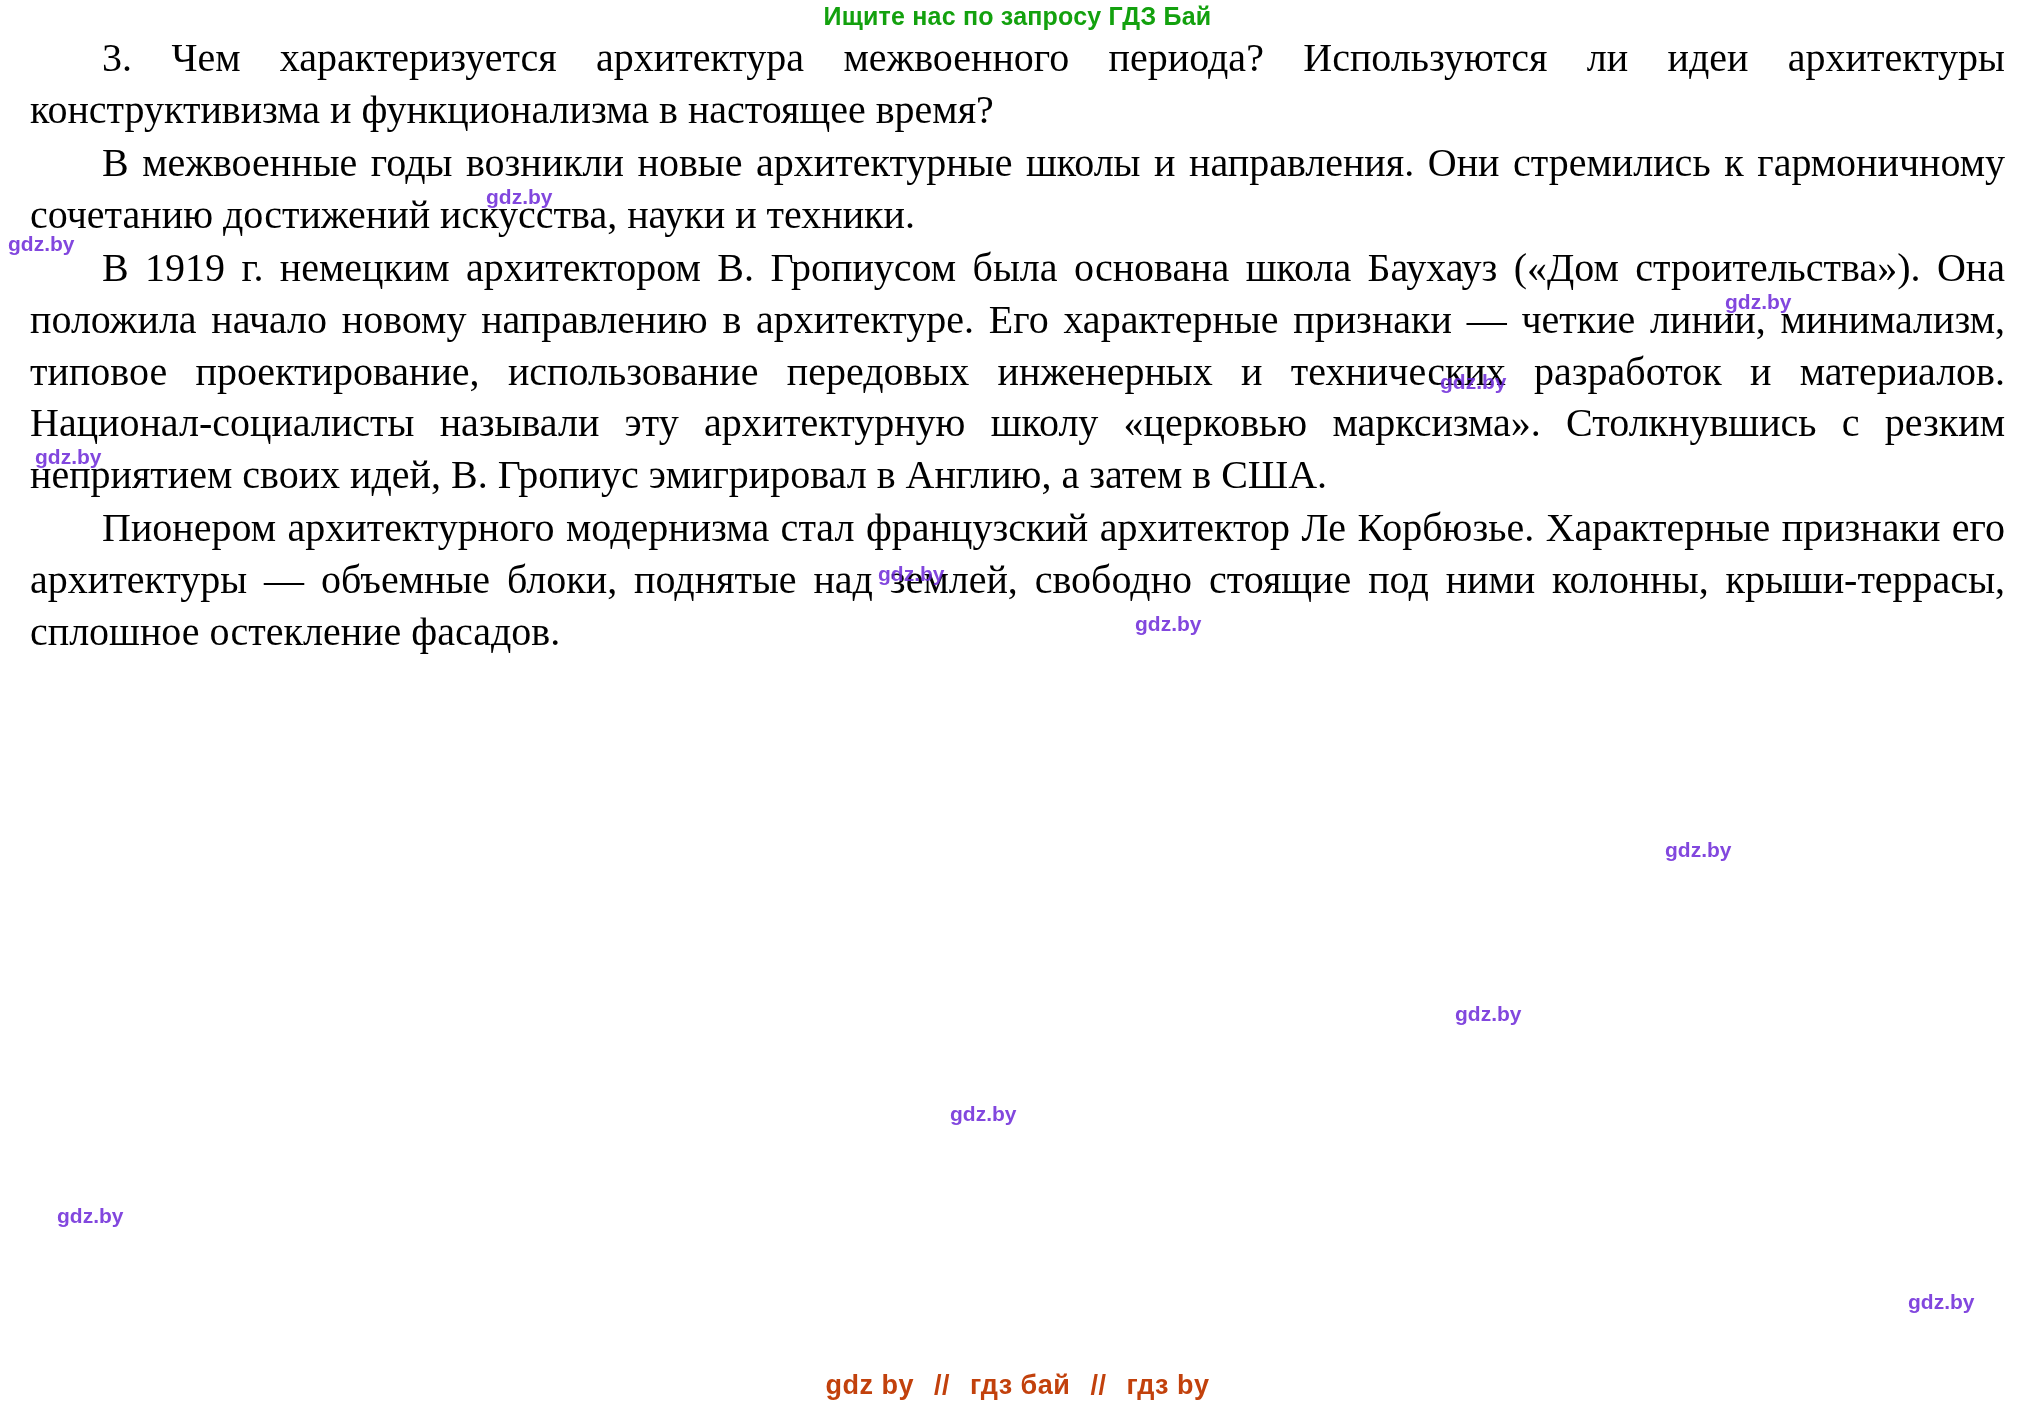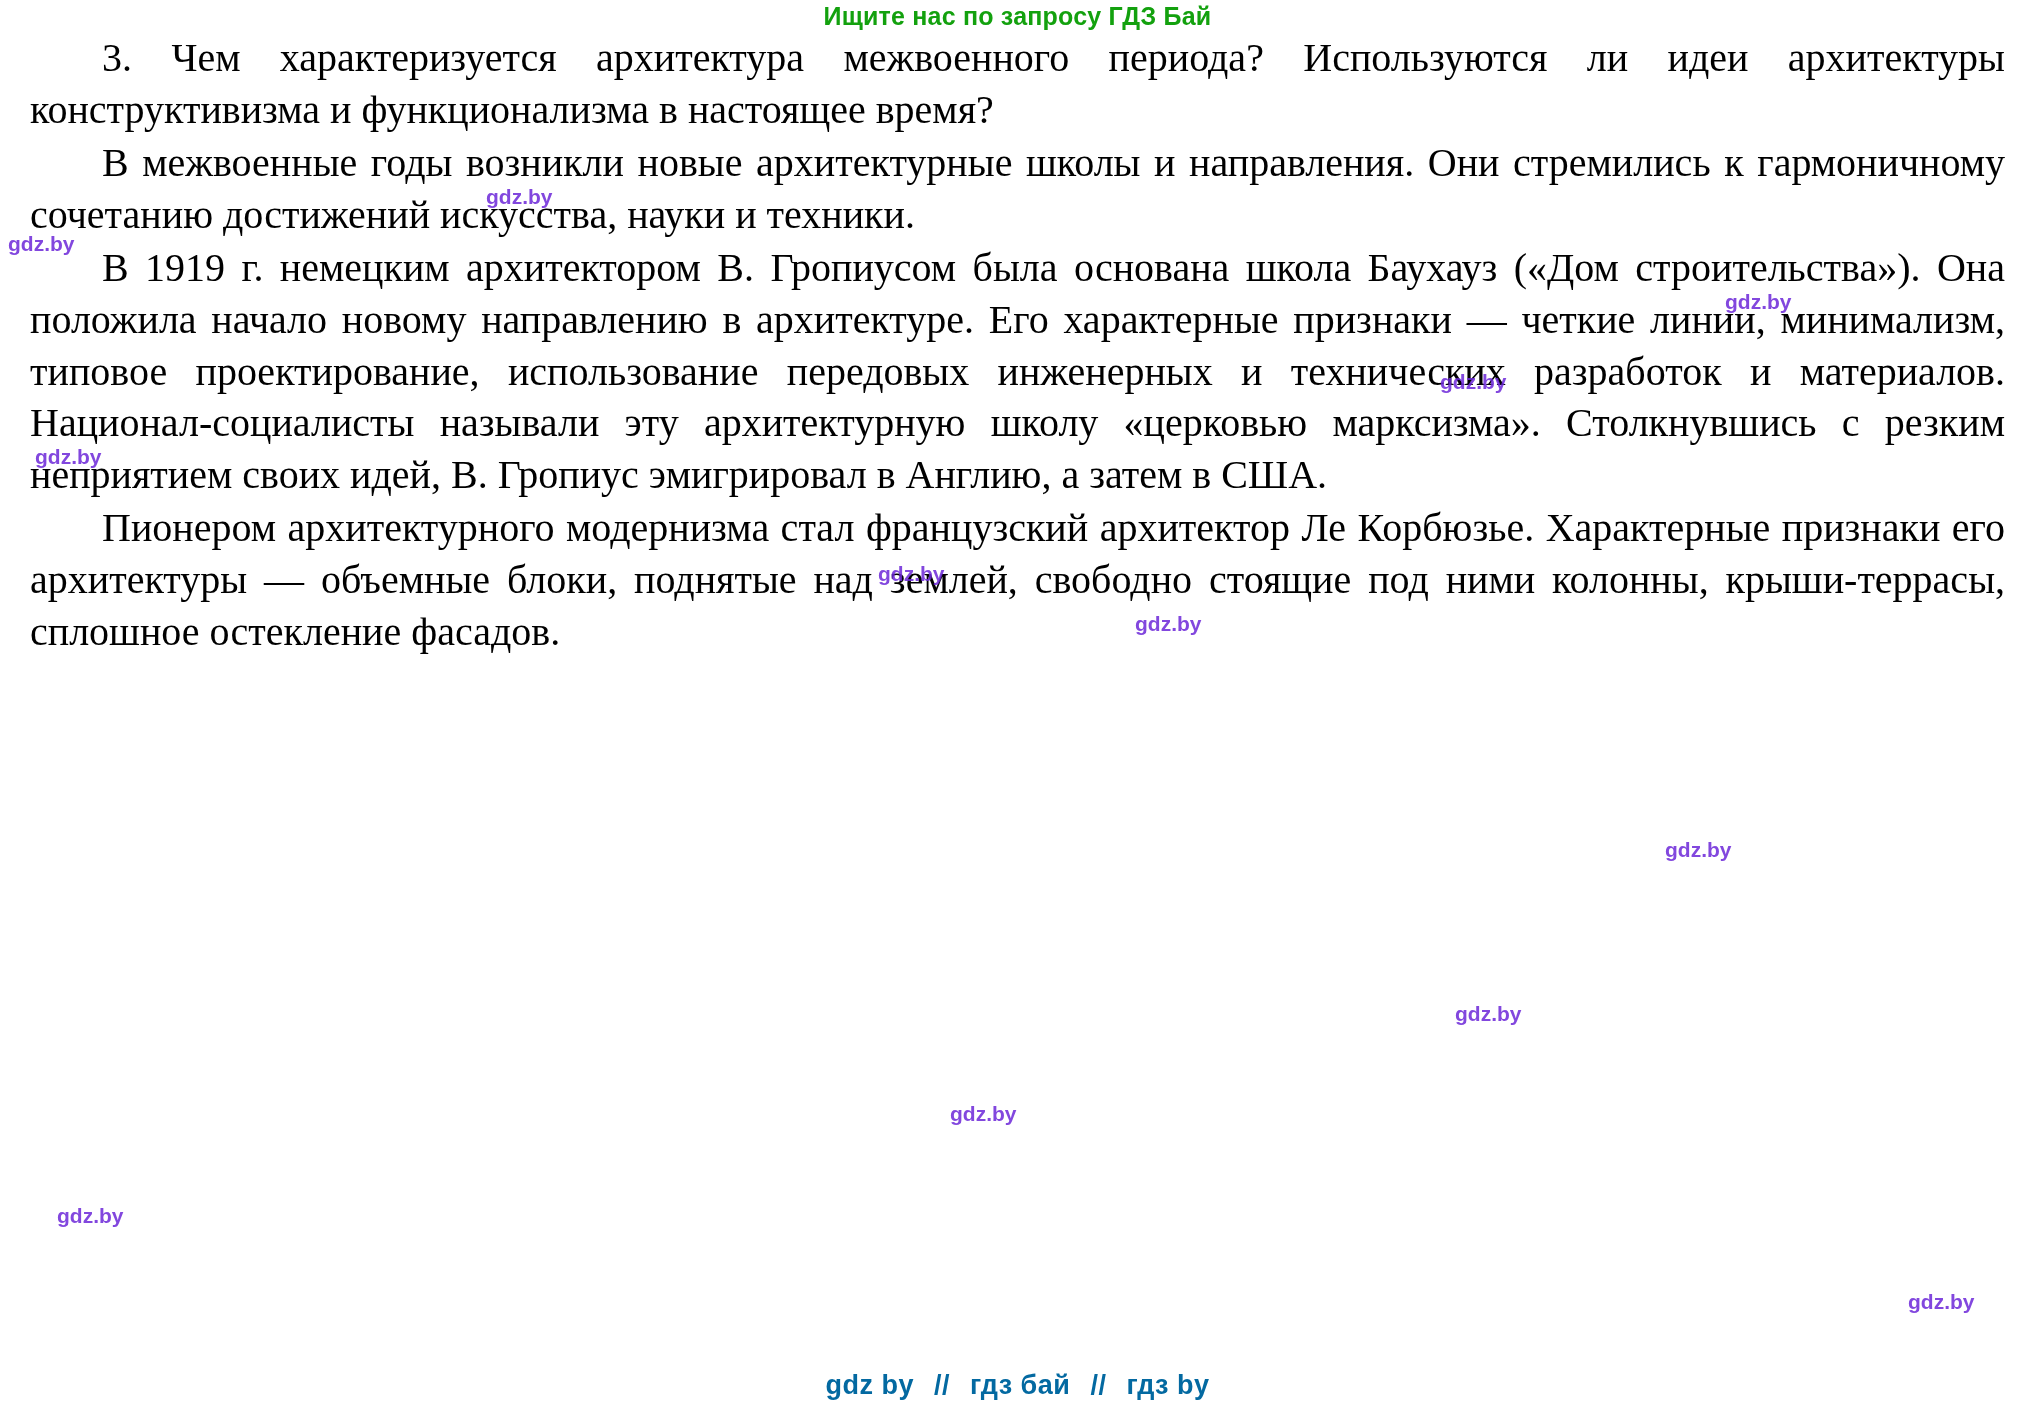--- a/index.html
+++ b/index.html
@@ -60,21 +60,21 @@
   }
   .footer {
     position: absolute;
     bottom: 18px;
     left: 0;
     width: 100%;
     text-align: center;
     font-family: "Liberation Sans", sans-serif;
     font-size: 27px;
     font-weight: bold;
-    color: #0369a1;
+    color: #c2410c;
     letter-spacing: 0.5px;
   }
   .footer span { margin: 0 6px; }
 </style>
 </head>
 <body>
 
 <div class="page">
 
   <div class="top-banner">Ищите нас по запросу ГДЗ Бай</div>

